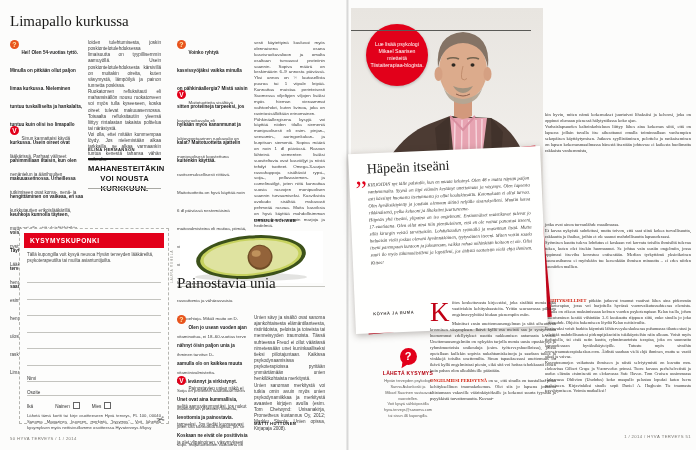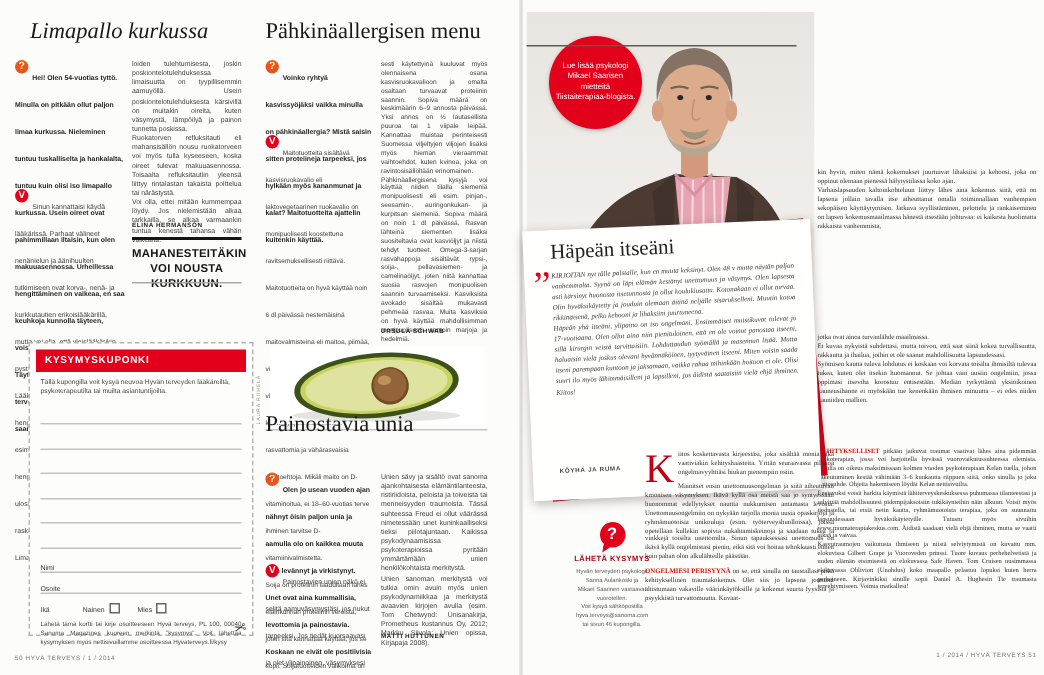--- a/index.html
+++ b/index.html
@@ -58,21 +58,21 @@
          text-align:center;font-size:5.2px;line-height:1.35;padding:4px;box-sizing:border-box;
          box-shadow:0 1px 3px rgba(0,0,0,.25);}
   .scissors{font-size:10px;color:#3c3c3c;transform:scaleX(-1) rotate(15deg);}
   .gutter{background:linear-gradient(to right,rgba(0,0,0,.05),rgba(0,0,0,.14),rgba(0,0,0,.03));}
 </style>
 </head>
 <body>
 
 <div class="sheet">
 
-  <div class="abs title" style="left:20px;top:14px;font-style:italic;">Limapallo kurkussa</div>
+  <div class="abs title" style="left:10px;top:14px;">Limapallo kurkussa</div>
 
   <div class="abs" style="left:10px;top:40px;width:74px;">
     <span class="qicon">?</span>
     <span class="qtext">Hei! Olen 54-vuotias tyttö. Minulla on pitkään ollut paljon limaa kurkussa. Nieleminen tuntuu tuskalliselta ja hankalalta, tuntuu kuin olisi iso limapallo kurkussa. Usein oireet ovat pahimmillaan iltaisin, kun olen makuuasennossa. Urheillessa hengittäminen on vaikeaa, en saa keuhkoja kunnolla täyteen, voisiko se johtua limasta? Täytyisikö mennä lääkärin tai terveydenhoitajalle? Toivottavasti saan vastauksen pian!</span>
   </div>
   <div class="abs" style="left:10px;top:126px;width:74px;">
     <span class="aicon">V</span>
     <span class="bodyxs">Sinun kannattaisi käydä lääkärissä. Parhaat välineet nenänielun ja äänihuulten tutkimiseen ovat korva-, nenä- ja kurkkutautien erikoislääkärillä, mutta voi olla, että yleislääkärikin pystyisi tilanteen selvittämään. Lääkärin kanssa voisit myös pohtia hengitysvaikeutta. Pitäisi esimerkiksi selvittää, liittyykö hengitysvaikeus sisään- vai uloshengitykseen ja onko hengitys raskaantoista muissa tilanteissa.
 Limaisuus voi olla oire poskionte-</span>
   </div>
@@ -109,21 +109,20 @@
       <span style="width:10px;"></span>
       <span>Mies</span>
       <span class="cbox"></span>
     </div>
     <div class="fineprint" style="margin:4px 7px 0 7px;">Lähetä tämä kortti tai kirje osoitteeseen Hyvä terveys, PL 100, 00040 Sanoma Magazines kuoreen merkintä ”kysymys”. Voit lähettää kysymyksen myös nettisivuillamme osoitteessa Hyvaterveys.fi/kysy</div>
     <div class="abs scissors" style="right:4px;bottom:-2px;">✂</div>
   </div>
 
   <div class="abs footer" style="left:10px;top:436px;">50  HYVÄ TERVEYS / 1 / 2014</div>
 
-  <div class="abs title" style="left:177px;top:14px;">Pähkinäallergisen menu</div>
   <div class="abs" style="left:177px;top:40px;width:71px;">
     <span class="qicon">?</span>
     <span class="qtext">Voinko ryhtyä kasvissyöjäksi vaikka minulla on pähkinäallergia? Mistä saisin sitten proteiineja tarpeeksi, jos hylkään myös kananmunat ja kalat? Maitotuotteita ajattelin kuitenkin käyttää.</span>
   </div>
   <div class="abs" style="left:177px;top:90px;width:71px;">
     <span class="aicon">V</span>
     <span class="bodyxs" style="font-size:4.4px;">Maitotuotteita sisältävä kasvisruokavalio eli laktovegetaarinen ruokavalio on monipuolisesti koostettuna ravitsemuksellisesti riittävä. Maitotuotteita on hyvä käyttää noin 6 dl päivässä nestemäisinä maitovalmisteina eli maitoa, piimää, viiliä, jogurttia ja lisäksi 2–3 viipaletta juustoa. Myös kasvissyöjälle suositellaan rasvattomia ja vähärasvaisia vaihtoehtoja. Mikäli maito on D-vitaminoitua, ei 18–60-vuotias terve ihminen tarvitse D-vitamiinivalmistetta.
 Soija on proteiinin laadultaan lähes eläinkunnan proteiinin veroista, joten sitä kannattaa käyttää, jos se sopii. Soijatuotteiden valikoima on hyvin monipuolinen. Sopiva määrä soijatuotteita tai vaihtoehtoisesti papuja, linssejä ja herneitä aterialla on noin 1 dl. Täysjyväviljatuotteet monipuoli-</span>
   </div>
   <div class="abs bodyxs" style="left:254px;top:40px;width:71px;font-size:4.4px;">sesti käytettyinä kuuluvat myös olennaisena osana kasvisruokavalioon ja omalta osaltaan turvaavat proteiinin saannin. Sopiva määrä on keskimäärin 6–9 annosta päivässä. Yksi annos on ½ lautasellista puuroa tai 1 viipale leipää. Kannattaa muistaa perinteisesti Suomessa viljeltyjen viljojen lisäksi myös hieman vieraammat vaihtoehdot, kuten kvinoa, joka on ravintosisällöltään erinomainen.

